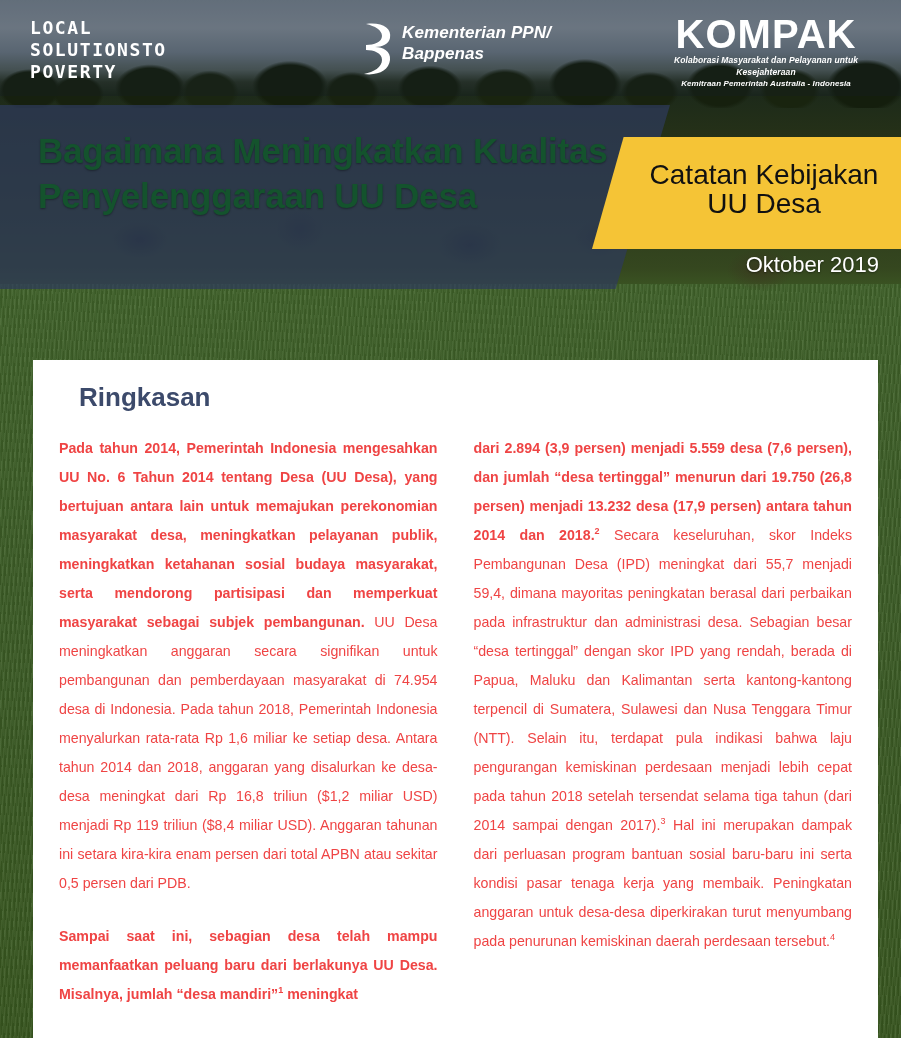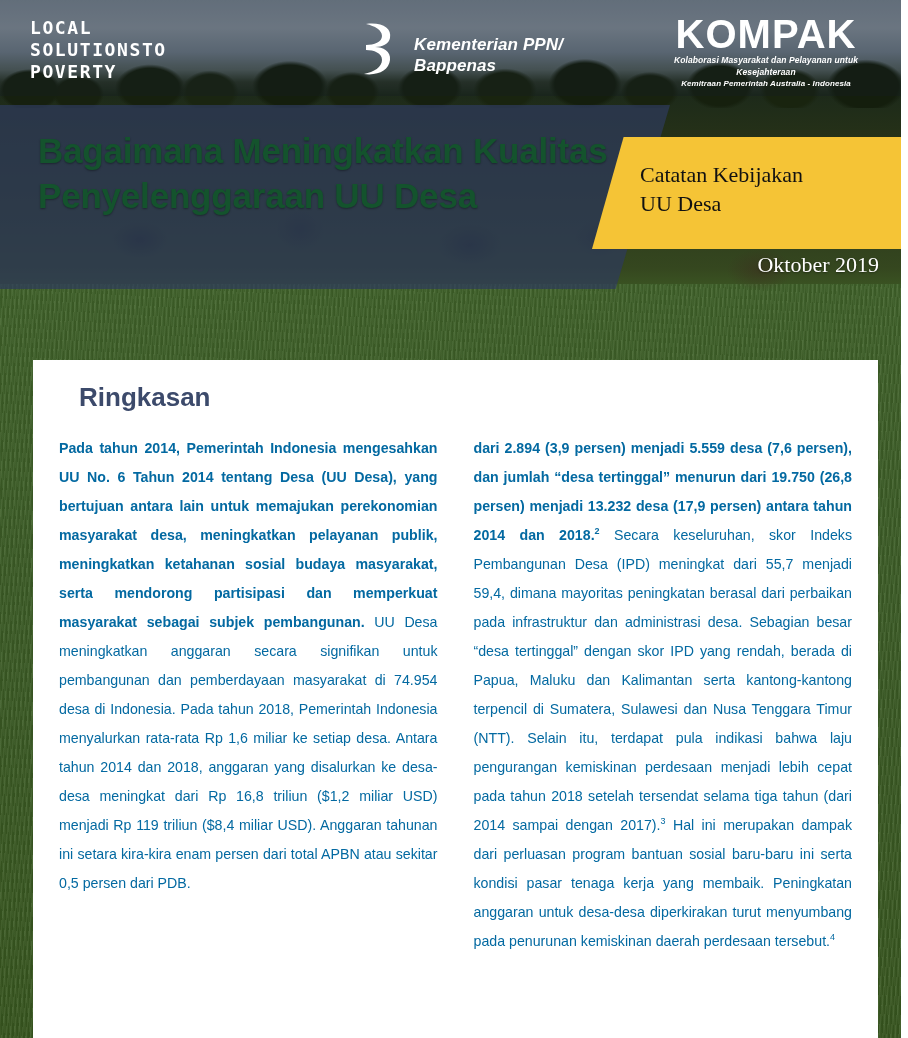--- a/index.html
+++ b/index.html
@@ -94,22 +94,22 @@
     font-size: 18px;
     font-weight: 700;
     line-height: 22px;
     letter-spacing: 1.6px;
   }
 
   .logo-bappenas {
     position: absolute;
     left: 360px; top: 22px;
     display: flex;
-    align-items: flex-end;
-    gap: 20px;
+    align-items: flex-start;
+    gap: 8px;
   }
   .logo-bappenas .mark {
     width: 34px; height: 54px;
     position: relative;
   }
   .logo-bappenas .txt {
     color: #ffffff;
     font-family: "Liberation Sans", sans-serif;
     font-style: italic;
     font-weight: 700;
@@ -171,32 +171,32 @@
     position: absolute;
     left: 592px; top: 137px;
     width: 316px; height: 112px;
     background: #f5c436;
     clip-path: polygon(10% 0, 100% 0, 100% 100%, 0 100%);
   }
   .badge-text {
     position: absolute;
     left: 640px; top: 160px;
     width: 248px;
-    text-align: left;
+    text-align: center;
     color: #111111;
-    font-family: Liberation Serif, serif;
-    font-size: 22px;
+    font-family: Liberation Sans, sans-serif;
+    font-size: 28px;
     line-height: 29px;
     white-space: pre-line;
   }
   .cover-date {
     position: absolute;
     right: 22px; top: 252px;
     color: #ffffff;
-    font-family: Liberation Serif, serif;
+    font-family: Liberation Sans, sans-serif;
     font-size: 22px;
     line-height: 26px;
     text-shadow: 0 1px 2px rgba(0,0,0,0.4);
   }
 
   
   .panel {
     position: absolute;
     left: 33px; top: 360px;
     width: 845px;
@@ -213,21 +213,21 @@
     line-height: 30px;
     margin: 0 0 22px 20px;
   }
   .columns {
     display: flex;
     gap: 36px;
     align-items: flex-start;
   }
   .col {
     width: 395px;
-    color: #0369a1;
+    color: #ef4444;
     font-family: "Liberation Sans", sans-serif;
     font-size: 14.2px;
     line-height: 29px;
     text-align: justify;
     text-justify: inter-word;
   }
   .col p { margin: 0 0 24px 0; }
   .col p:last-child { margin-bottom: 0; }
   .b { font-weight: 700; }
   sup { font-size: 9px; vertical-align: super; line-height: 0; }
@@ -274,20 +274,23 @@
   <div class="cover-date">Oktober 2019</div>
 
   <div class="panel">
     <div class="panel-title">Ringkasan</div>
     <div class="columns">
 
       <div class="col">
         <p>
           <span class="b">Pada tahun 2014, Pemerintah Indonesia mengesahkan UU No. 6 Tahun 2014 tentang Desa (UU Desa), yang bertujuan antara lain untuk memajukan perekonomian masyarakat desa, meningkatkan pelayanan publik, meningkatkan ketahanan sosial budaya masyarakat, serta mendorong partisipasi dan memperkuat masyarakat sebagai subjek pembangunan.</span><span> UU Desa meningkatkan anggaran secara signifikan untuk pembangunan dan pemberdayaan masyarakat di 74.954 desa di Indonesia. Pada tahun 2018, Pemerintah Indonesia menyalurkan rata-rata Rp 1,6 miliar ke setiap desa. Antara tahun 2014 dan 2018, anggaran yang disalurkan ke desa-desa meningkat dari Rp 16,8 triliun ($1,2 miliar USD) menjadi Rp 119 triliun ($8,4 miliar USD). Anggaran tahunan ini setara kira-kira enam persen dari total APBN atau sekitar 0,5 persen dari PDB.</span>
         </p>
+        <p>
+          <span class="b">Sampai saat ini, sebagian desa telah mampu memanfaatkan peluang baru dari berlakunya UU Desa. Misalnya, jumlah “desa mandiri”</span><sup class="b">1</sup><span class="b"> meningkat</span>
+        </p>
       </div>
 
       <div class="col">
         <p>
           <span class="b">dari 2.894 (3,9 persen) menjadi 5.559 desa (7,6 persen), dan jumlah “desa tertinggal” menurun dari 19.750 (26,8 persen) menjadi 13.232 desa (17,9 persen) antara tahun 2014 dan 2018.</span><sup class="b">2</sup><span> Secara keseluruhan, skor Indeks Pembangunan Desa (IPD) meningkat dari 55,7 menjadi 59,4, dimana mayoritas peningkatan berasal dari perbaikan pada infrastruktur dan administrasi desa. Sebagian besar “desa tertinggal” dengan skor IPD yang rendah, berada di Papua, Maluku dan Kalimantan serta kantong-kantong terpencil di Sumatera, Sulawesi dan Nusa Tenggara Timur (NTT). Selain itu, terdapat pula indikasi bahwa laju pengurangan kemiskinan perdesaan menjadi lebih cepat pada tahun 2018 setelah tersendat selama tiga tahun (dari 2014 sampai dengan 2017).</span><sup>3</sup><span> Hal ini merupakan dampak dari perluasan program bantuan sosial baru-baru ini serta kondisi pasar tenaga kerja yang membaik. Peningkatan anggaran untuk desa-desa diperkirakan turut menyumbang pada penurunan kemiskinan daerah perdesaan tersebut.</span><sup>4</sup>
         </p>
       </div>
 
     </div>
   </div>

